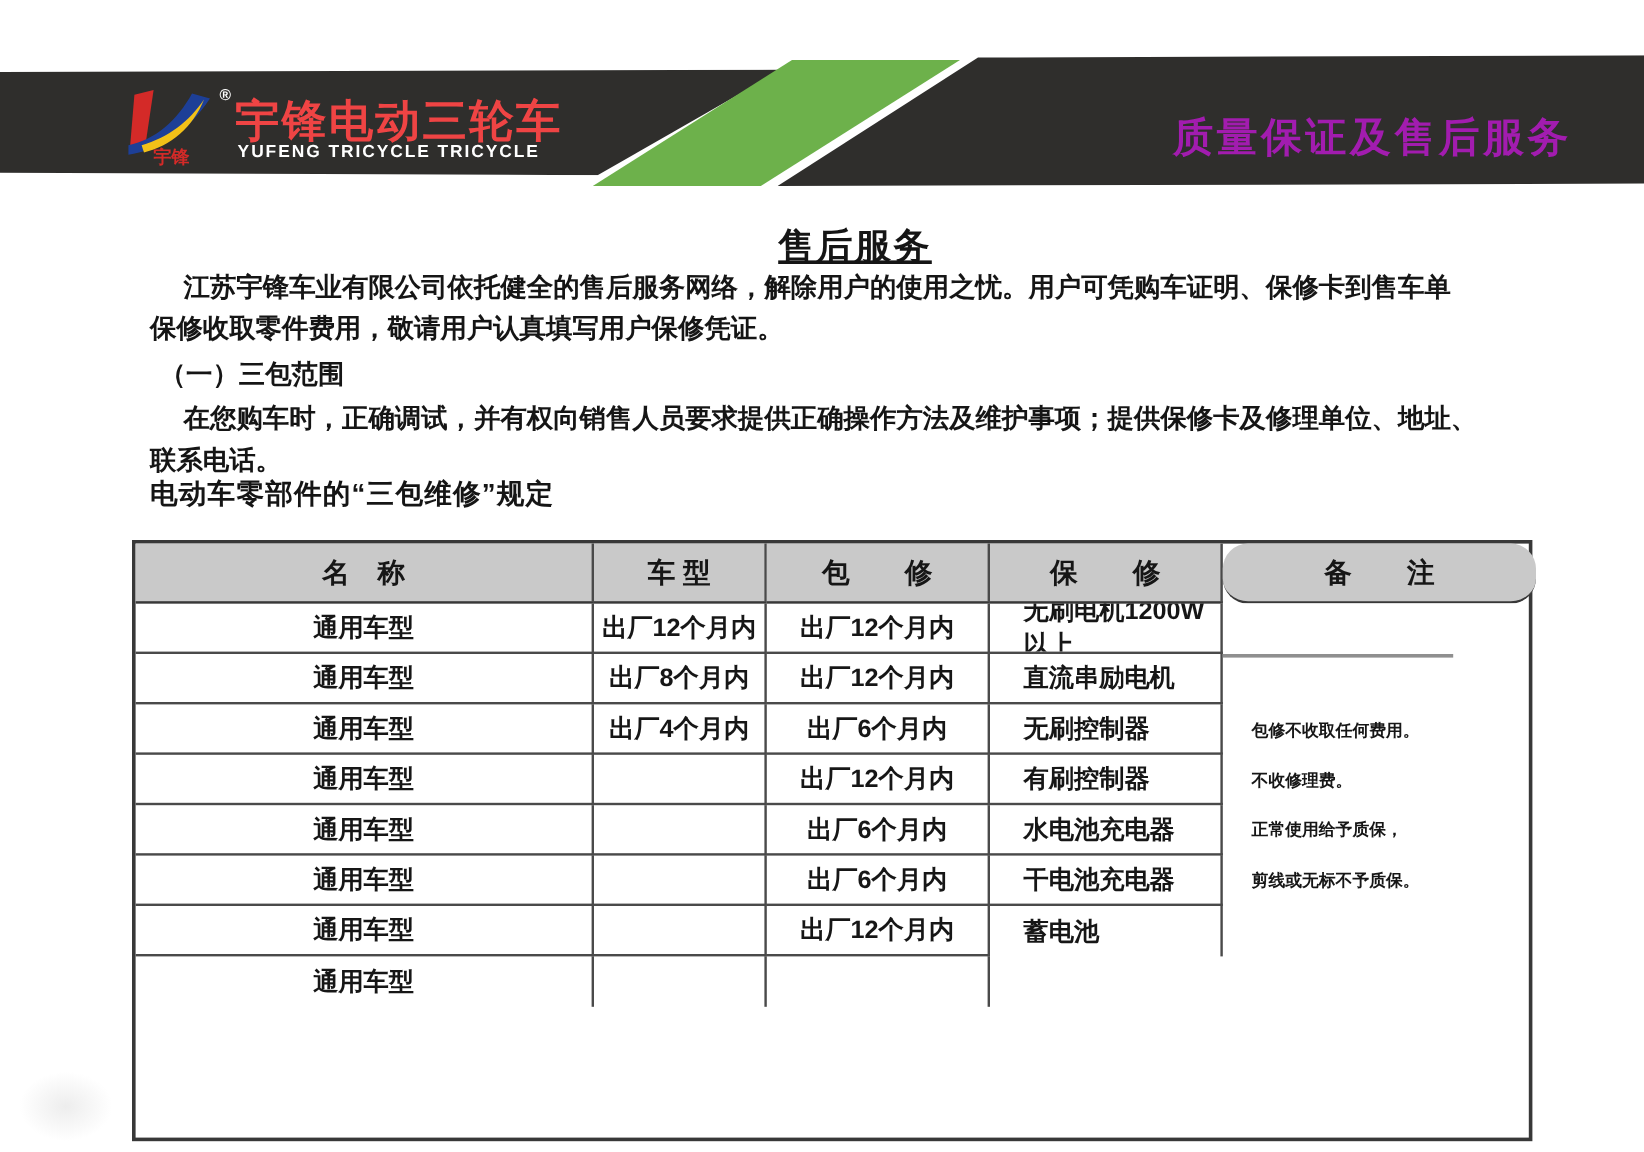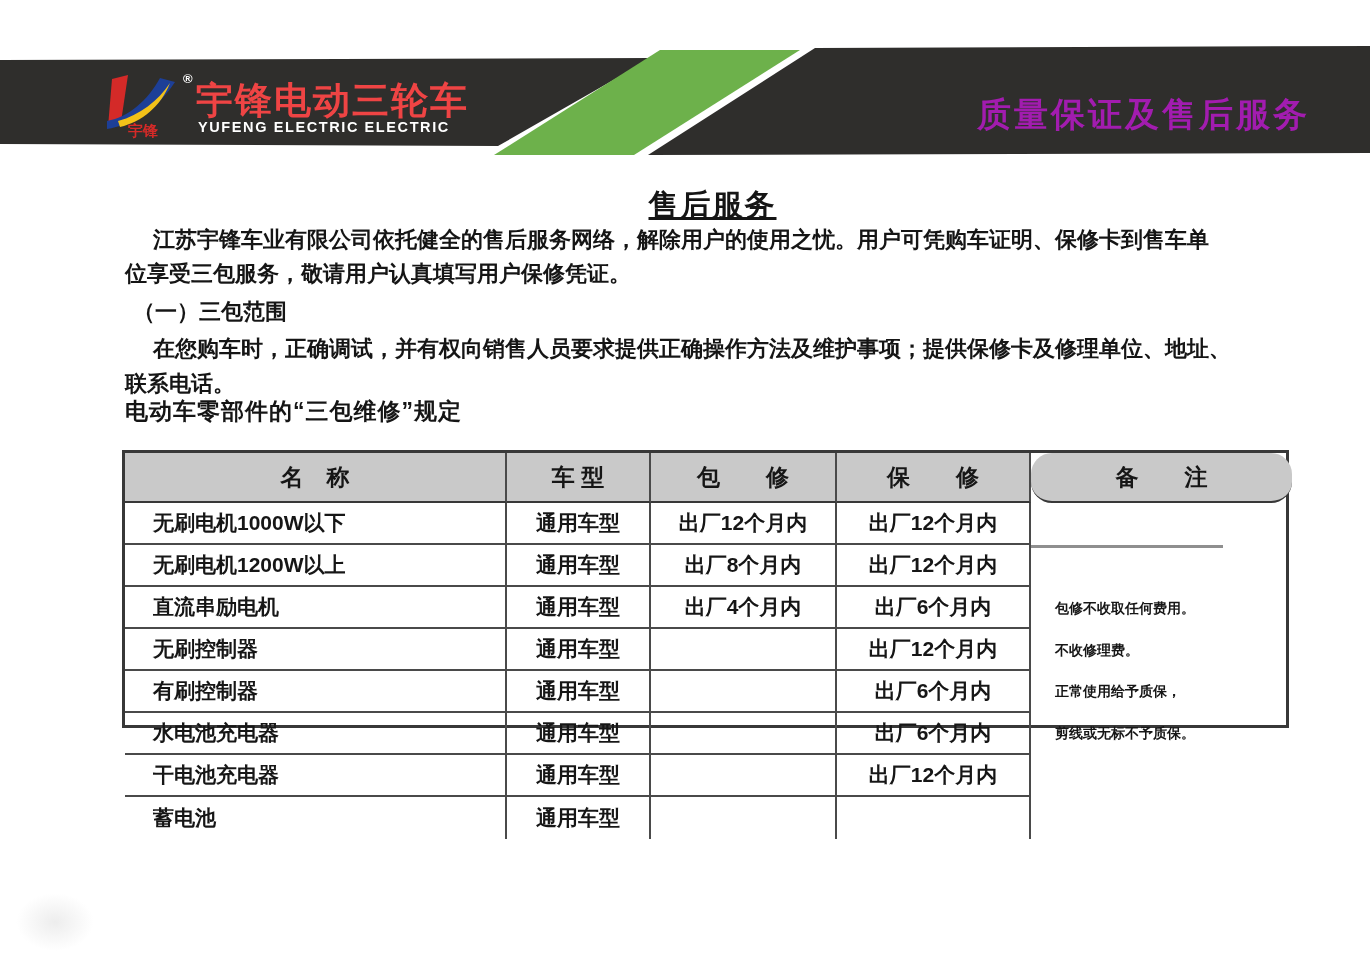--- a/index.html
+++ b/index.html
@@ -33,21 +33,21 @@
     position:absolute;left:125px;top:185px;width:1175px;text-align:center;
     font-size:30px;font-weight:bold;letter-spacing:2px;text-decoration:underline;
   }
   #intro-para{left:125px;top:223px;width:1180px;}
   .indent-first{text-indent:28px;}
   #section-heading{position:absolute;left:133px;top:297px;font-size:22px;font-weight:600;}
   #section-para{left:125px;top:331px;width:1180px;line-height:35px;}
   #table-caption{position:absolute;left:125px;top:396px;font-size:23px;font-weight:bold;letter-spacing:1px;}
   
   #warranty-table{
-    position:absolute;left:122px;top:450px;width:1167px;height:278px;
+    position:absolute;left:110px;top:450px;width:1167px;height:501px;
     display:grid;box-sizing:border-box;
     grid-template-columns:382px 144px 186px 194px 261px;
     grid-template-rows:50px repeat(8,42px);
     border:3px solid #383838;
   }
   .cell{
     box-sizing:border-box;display:flex;align-items:center;
     border-right:2px solid #4a4a4a;border-bottom:2px solid #4a4a4a;
     font-size:21px;font-weight:600;color:#161616;overflow:hidden;
   }
@@ -84,48 +84,47 @@
     <div id="band-right" class="band"></div>
 
     <svg id="brand-logo" viewBox="0 0 84 68">
       <path d="M9 7 L25 3 L18 50 L5 55 Z" fill="#d42a28"></path>
       <path d="M4 57 C28 53 52 40 72 10 L57 6 C45 28 26 45 4 49 Z" fill="#1d3f97"></path>
       <path d="M15 49 C37 43 55 29 67 11 C58 34 39 50 17 55 Z" fill="#f2c118"></path>
       <text x="40" y="64" font-size="15" font-weight="bold" fill="#d42a28" font-family="Liberation Sans, DejaVu Sans, sans-serif" text-anchor="middle">宇锋</text>
     </svg>
     <span id="registered-mark">®</span>
     <div id="brand-title-cn">宇锋电动三轮车</div>
-    <div id="brand-subtitle-en">YUFENG ELECTRIC ELECTRIC</div>
+    <div id="brand-subtitle-en">YUFENG TRICYCLE TRICYCLE</div>
     <div id="page-title">质量保证及售后服务</div>
   </div>
 
   <div id="main-title">售后服务</div>
 
   <div id="intro-para" class="doc-text">
     <div class="indent-first">江苏宇锋车业有限公司依托健全的售后服务网络，解除用户的使用之忧。用户可凭购车证明、保修卡到售车单</div>
-    <div>位享受三包服务，敬请用户认真填写用户保修凭证。</div>
+    <div>保修收取零件费用，敬请用户认真填写用户保修凭证。</div>
   </div>
 
   <div id="section-heading">（一）三包范围</div>
 
   <div id="section-para" class="doc-text">
     <div class="indent-first">在您购车时，正确调试，并有权向销售人员要求提供正确操作方法及维护事项；提供保修卡及修理单位、地址、</div>
     <div>联系电话。</div>
   </div>
 
   <div id="table-caption">电动车零部件的“三包维修”规定</div>
 
   <div id="warranty-table">
     <div class="cell head name-col" style="justify-content:center;padding-left:0;">名　称</div>
     <div class="cell head">车 型</div>
     <div class="cell head">包　　修</div>
     <div class="cell head">保　　修</div>
     <div class="cell head last-col">备　　注</div>
 
-    <div class="cell name-col">无刷电机1000W以下</div>
     <div class="cell center">通用车型</div>
     <div class="cell center">出厂12个月内</div>
     <div class="cell center">出厂12个月内</div>
 
     <div class="cell" id="remark-cell">
       <div>包修不收取任何费用。</div>
       <div>不收修理费。</div>
       <div>正常使用给予质保，</div>
       <div>剪线或无标不予质保。</div>
     </div>

